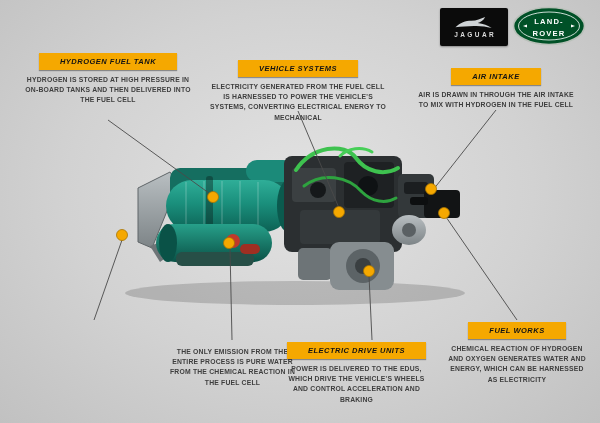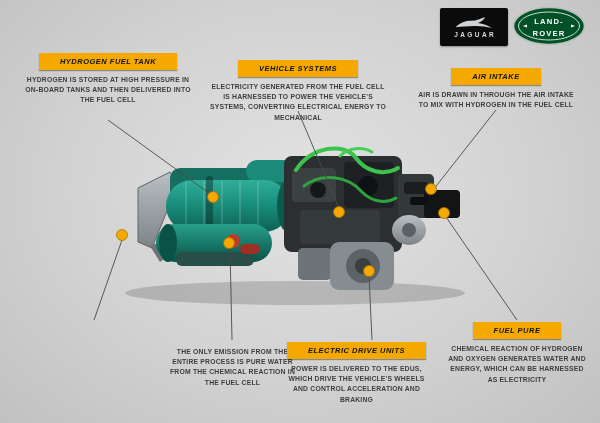--- a/index.html
+++ b/index.html
@@ -165,17 +165,17 @@
   <div class="callout" style="left:170px;top:342px;width:125px">
     <div class="callout-body">THE ONLY EMISSION FROM THE ENTIRE PROCESS IS PURE WATER FROM THE CHEMICAL REACTION IN THE FUEL CELL</div>
   </div>
 
   <div class="callout" style="left:284px;top:342px;width:145px">
     <div class="callout-header">ELECTRIC DRIVE UNITS</div>
     <div class="callout-body">POWER IS DELIVERED TO THE EDUS, WHICH DRIVE THE VEHICLE'S WHEELS AND CONTROL ACCELERATION AND BRAKING</div>
   </div>
 
   <div class="callout" style="left:446px;top:322px;width:142px">
-    <div class="callout-header">FUEL PURE</div>
+    <div class="callout-header">FUEL WORKS</div>
     <div class="callout-body">CHEMICAL REACTION OF HYDROGEN AND OXYGEN GENERATES WATER AND ENERGY, WHICH CAN BE HARNESSED AS ELECTRICITY</div>
   </div>
 
 </div>
 
 </body></html>

